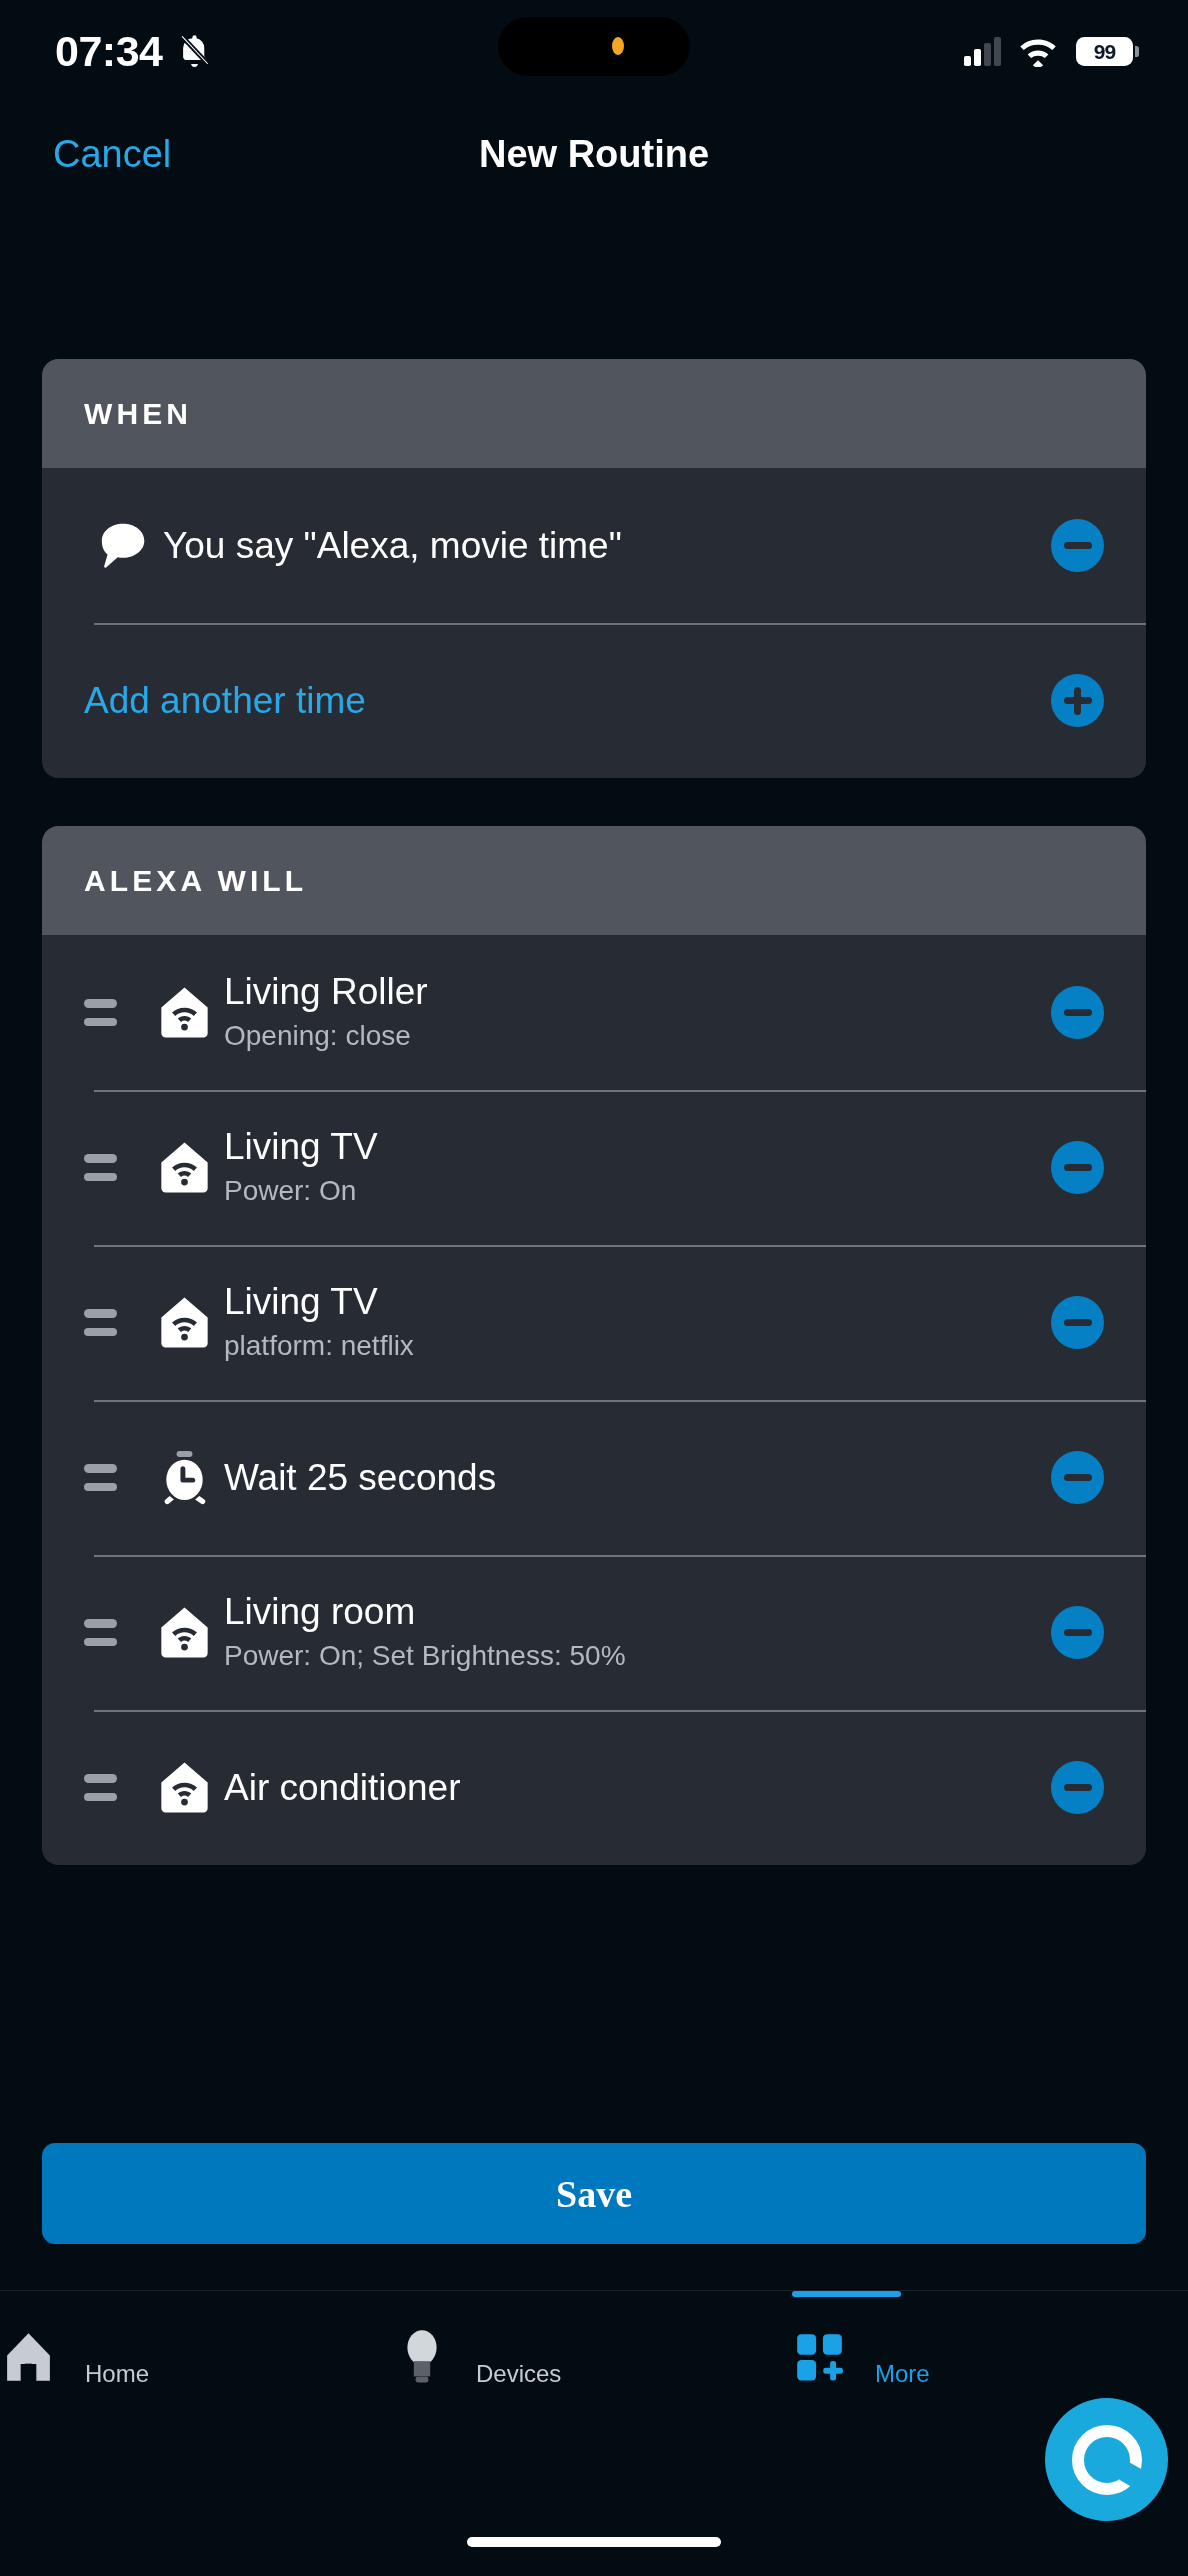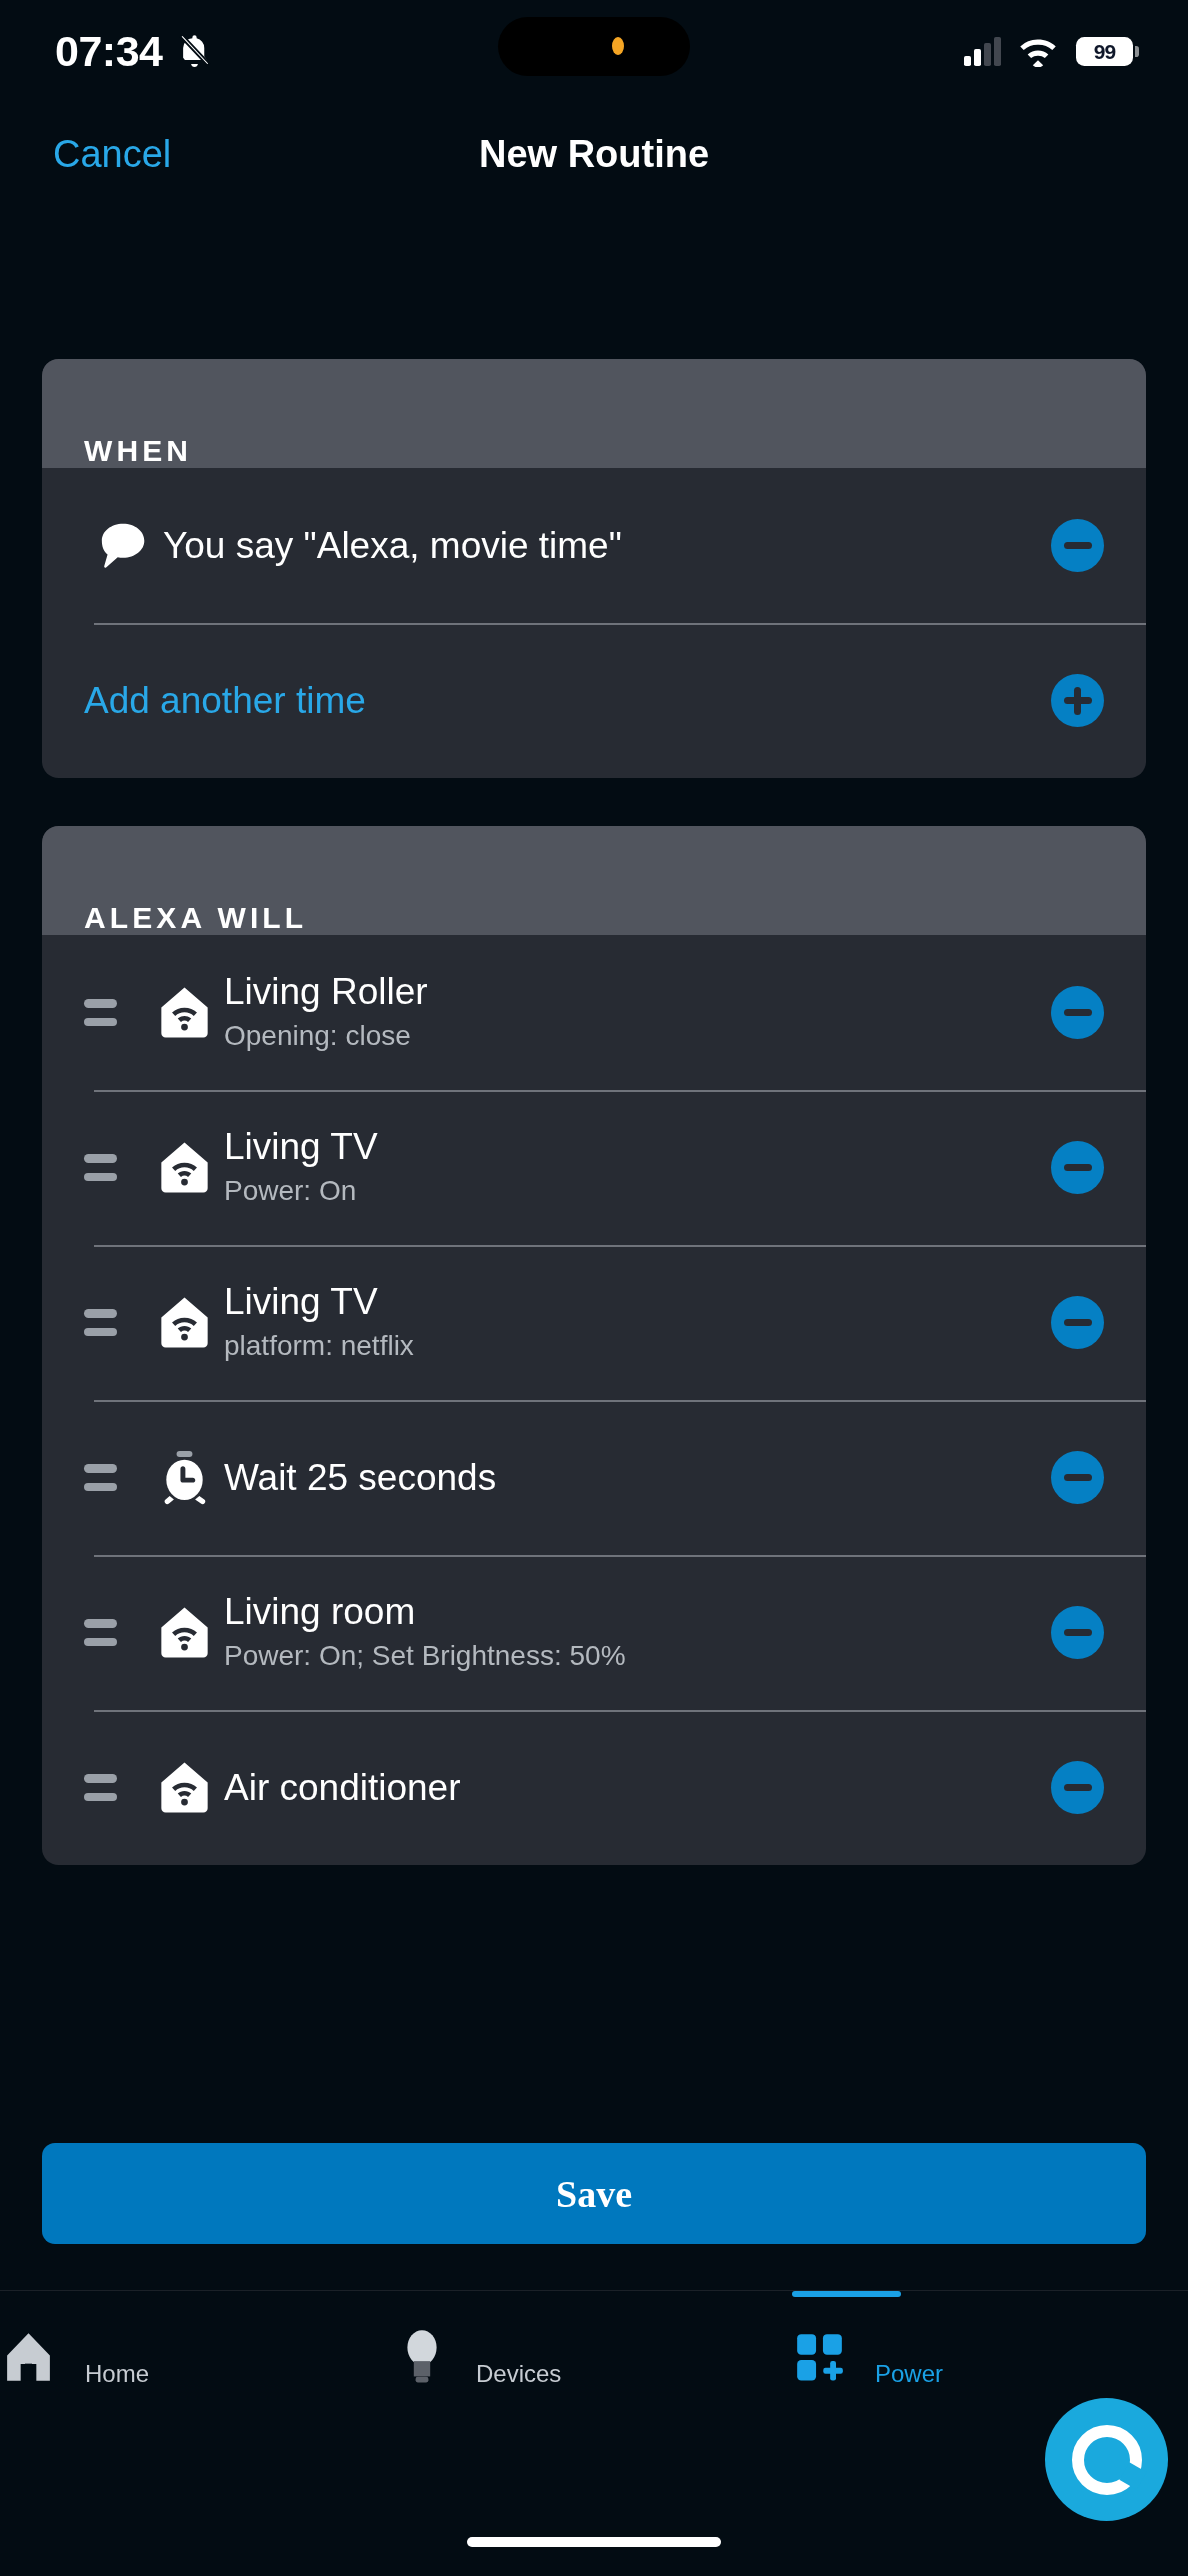--- a/index.html
+++ b/index.html
@@ -65,21 +65,21 @@
     position:absolute; top:359px; left:0; width:1188px; height:1792px;
     overflow:hidden;
   }
 
   .card {
     margin:0 42px 48px 42px;
     border-radius:16.6px; overflow:hidden;
     background:#272b33;
   }
   .card-header {
-    background:#51555e; height:109px; display:flex; align-items:flex-end;
+    background:#51555e; height:109px; display:flex; align-items:center;
     padding-left:42px;
   }
   .card-header span {
     color:#fff; font-size:30px; font-weight:700; letter-spacing:4.1px;
   }
 
   .row {
     display:flex; align-items:center; min-height:155px;
     padding:0 42px 0 42px; position:relative;
   }
@@ -397,18 +397,18 @@
     <span class="tab-indicator"></span>
     <span class="tab-icon">
       <svg width="55" height="55" viewBox="0 0 32 32">
         <rect x="3" y="3" width="11" height="12" rx="2.4" fill="#1aa1e6"></rect>
         <rect x="18" y="3" width="11" height="12" rx="2.4" fill="#1aa1e6"></rect>
         <rect x="3" y="18" width="11" height="12" rx="2.4" fill="#1aa1e6"></rect>
         <rect x="22.2" y="18.6" width="3.4" height="11.4" rx="1.3" fill="#1aa1e6"></rect>
         <rect x="18.2" y="22.6" width="11.4" height="3.4" rx="1.3" fill="#1aa1e6"></rect>
       </svg>
     </span>
-    <span class="tab-label">Power</span>
+    <span class="tab-label">More</span>
   </div>
 
   <div class="home-bar"></div>
 </div>
 
 
 </body></html>

